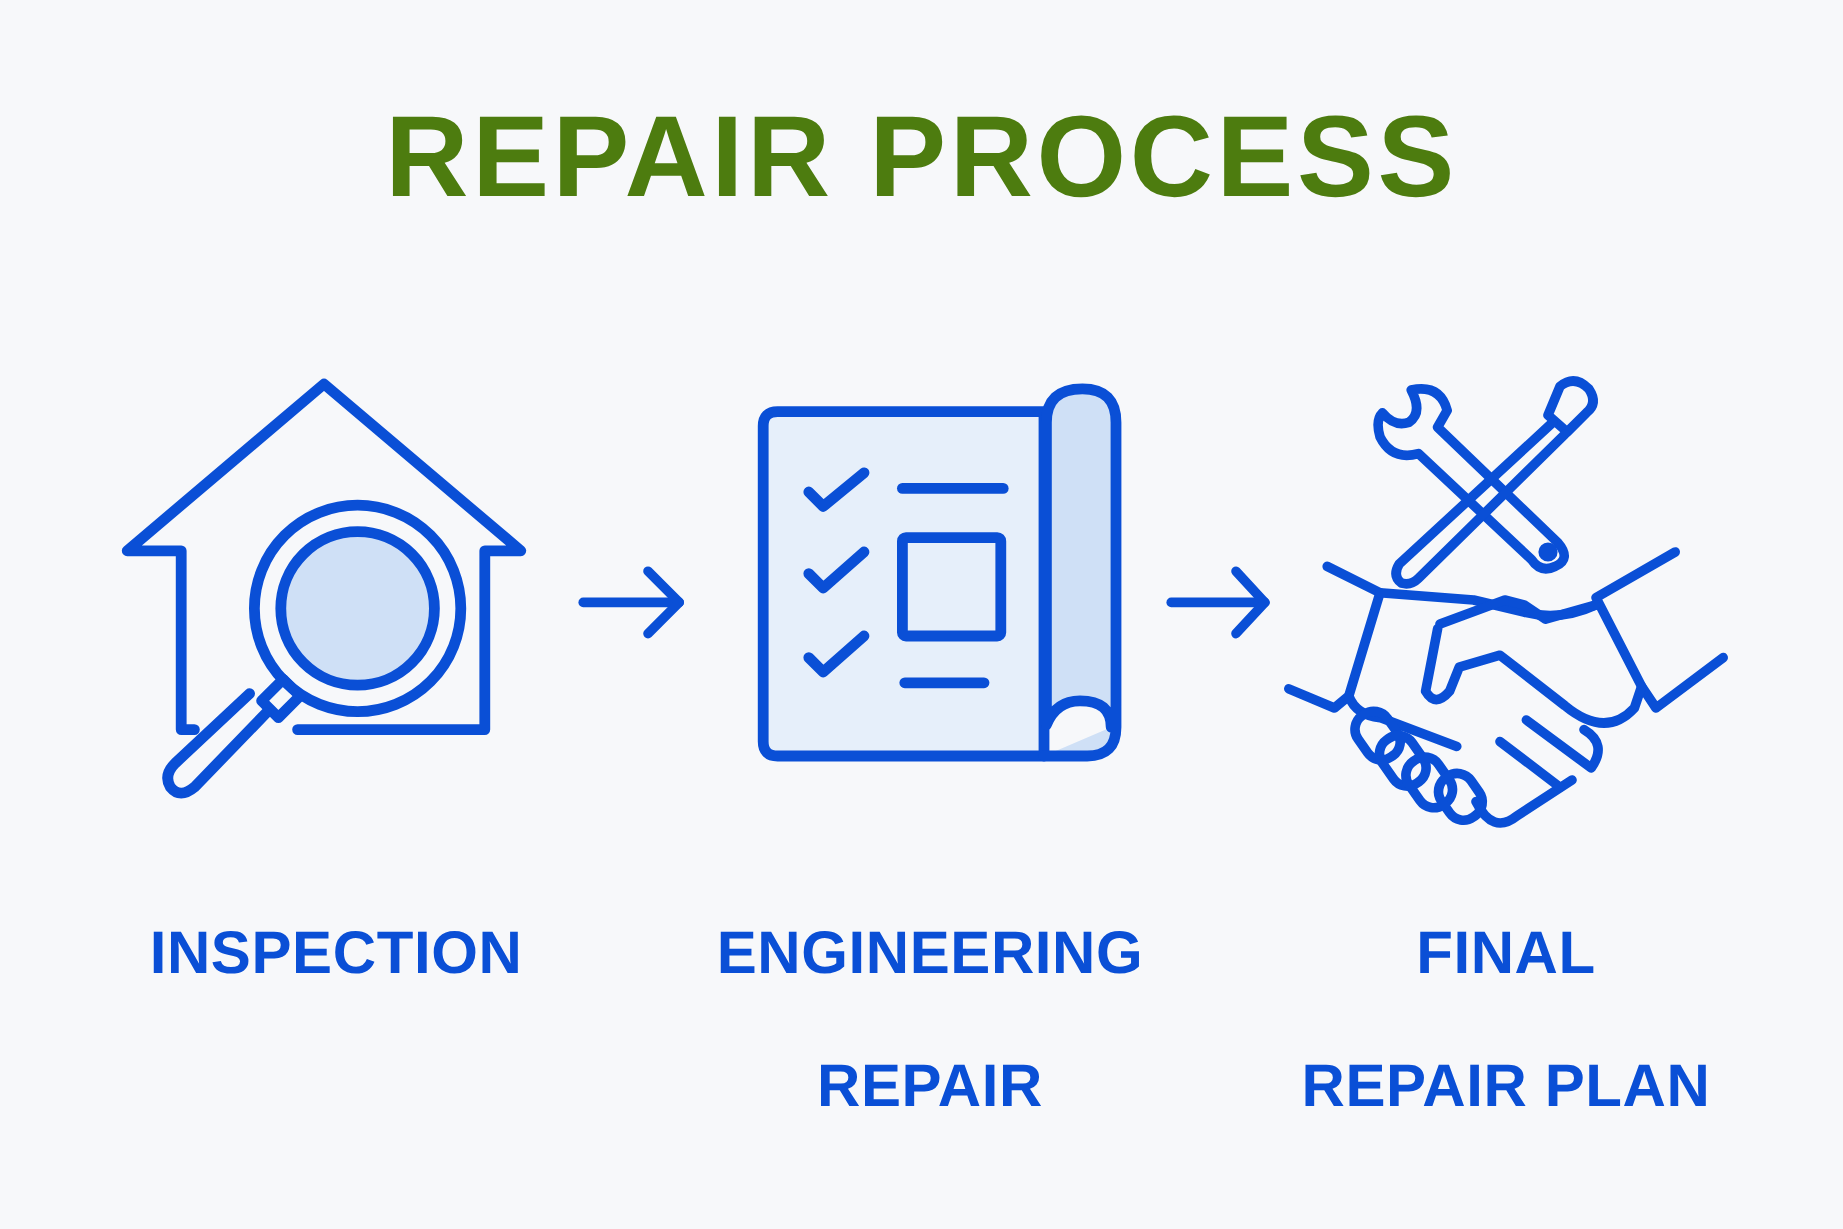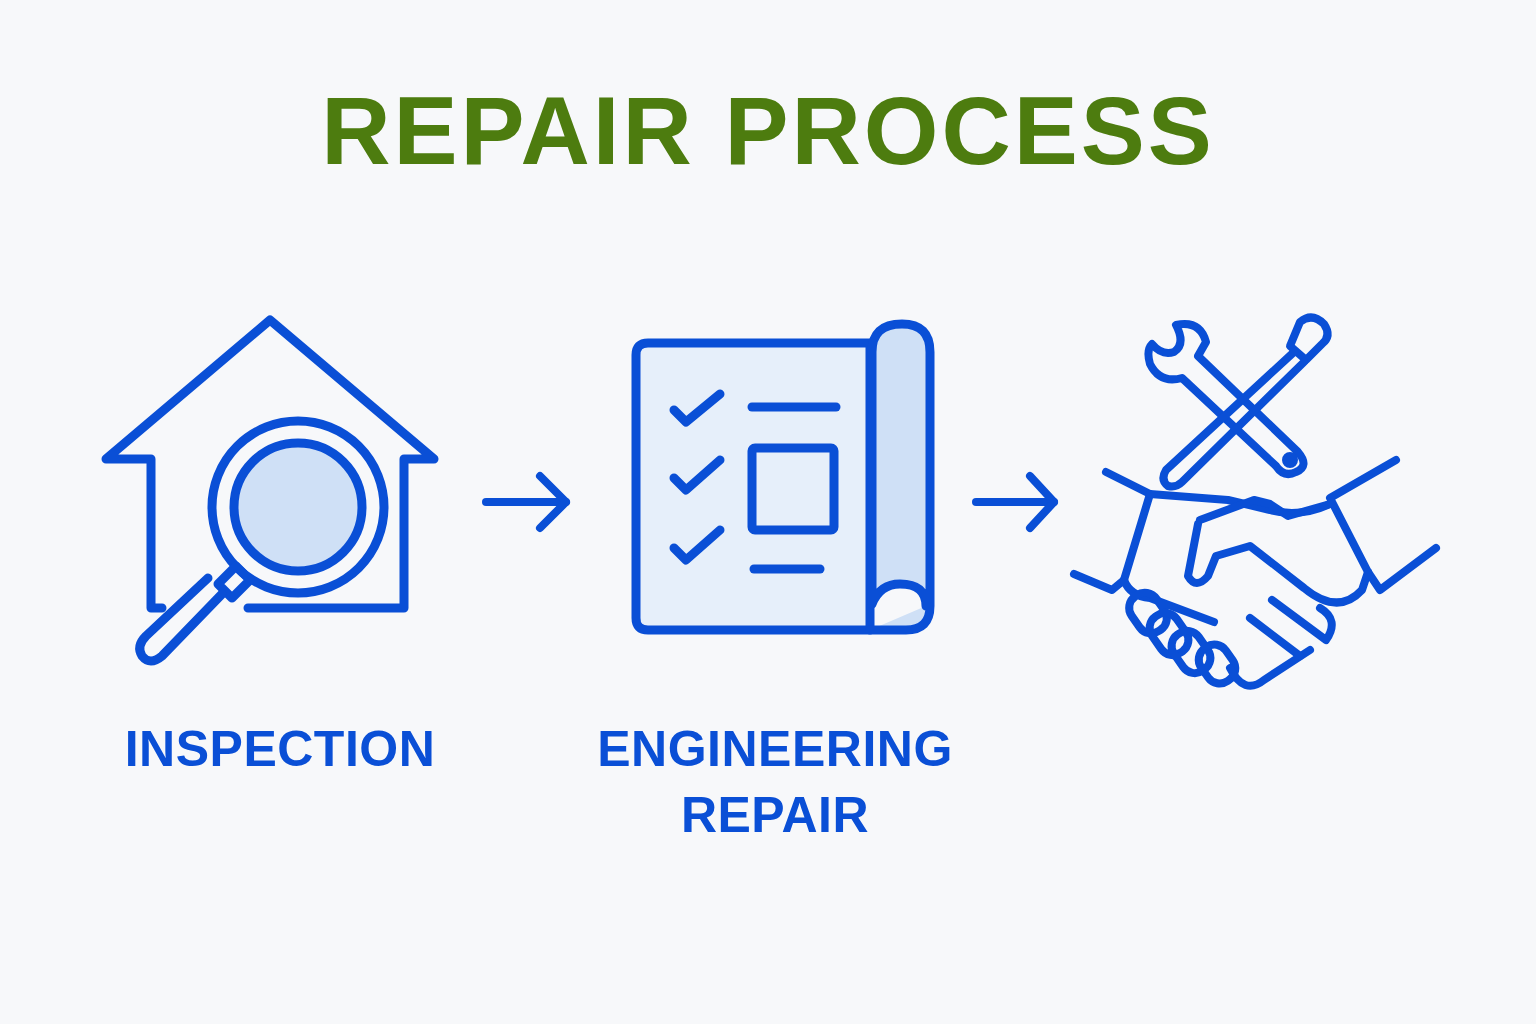--- a/index.html
+++ b/index.html
@@ -13,21 +13,21 @@
       position:absolute; left:0; top:76px; width:1536px; text-align:center;
       font-size:96px; font-weight:bold; letter-spacing:3px;
       color:#4d7c0f; line-height:110px;
     }
     .icon { position:absolute; }
     .icon svg { display:block; overflow:visible; }
     .label {
       position:absolute; text-align:center; color:#0a4fd6;
       font-weight:bold; font-size:50px; line-height:66px; letter-spacing:0.5px;
     }
-    .label span { display:block; white-space:nowrap; }
+    .label span { display:block; white-space:nowrap;margin-top:45px; }
   </style>
 </head>
 <body>
 
 <div class="title">REPAIR PROCESS</div>
 
 <div class="icon" style="left:90px;top:300px;">
   <svg width="370" height="380" viewBox="90 300 370 380">
     <g fill="none" stroke="#0a4fd6" stroke-width="9" stroke-linecap="round" stroke-linejoin="round">
       <polyline points="162,608 151,608 151,459 106,459 270,320 434,459 404,459 404,608 248,608"></polyline>
@@ -101,13 +101,15 @@
 </div>
 
 <div class="label" style="left:80px;top:716px;width:400px;">
   <span>INSPECTION</span>
 </div>
 <div class="label" style="left:555px;top:716px;width:440px;">
   <span>ENGINEERING</span>
   <span>REPAIR</span>
 </div>
 <div class="label" style="left:1040px;top:716px;width:430px;">
+  <span>FINAL</span>
+  <span>REPAIR PLAN</span>
 </div>
 
 </body></html>

